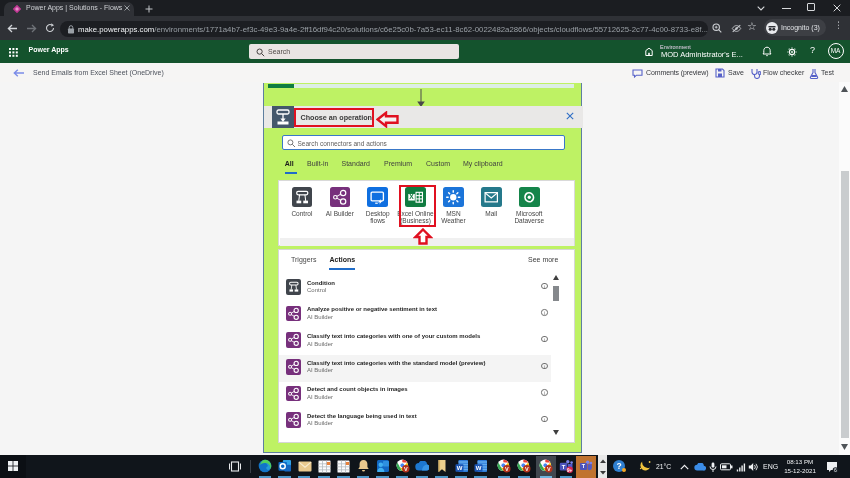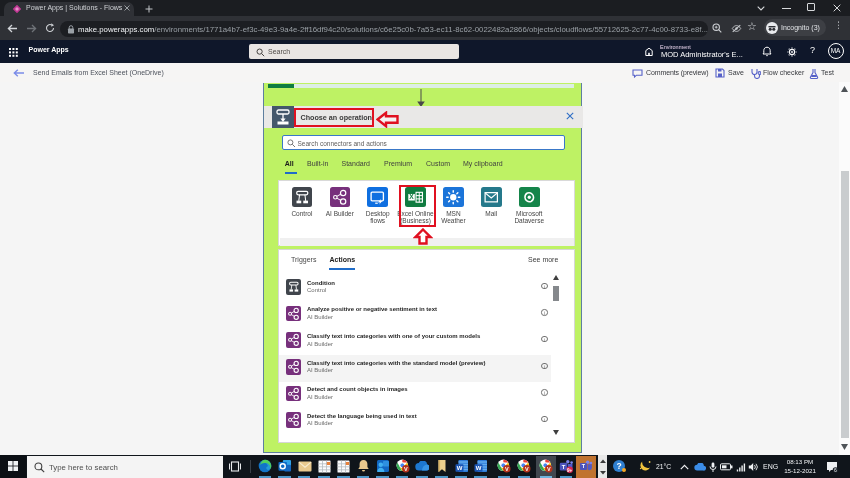--- a/index.html
+++ b/index.html
@@ -73,21 +73,21 @@
           <rect x="2.5" y="4" width="7" height="1.4" fill="#2f3136"></rect>
           <circle cx="4.2" cy="7.2" r="1.5" fill="#2f3136"></circle>
           <circle cx="7.8" cy="7.2" r="1.5" fill="#2f3136"></circle>
         </svg>
     </div>
     <div class="abs" style="left:17px;top:5px;font-size:7px;color:#e3e5e8;white-space:nowrap;">Incognito (3)</div>
   </div>
   <div class="abs" style="left:834px;top:4px;font-size:9px;color:#cdd0d4;">⋮</div>
 </div>
 
-<div class="abs" id="purplebar" style="left:0;top:40px;width:850px;height:23px;background:#0f172a;">
+<div class="abs" id="purplebar" style="left:0;top:40px;width:850px;height:23px;background:#14532d;">
   <svg class="abs" style="left:9px;top:7.5px;" width="9" height="9" viewBox="0 0 9 9">
     <g fill="#ffffff">
         <rect x="0" y="0" width="2" height="2"></rect>
         <rect x="3.4" y="0" width="2" height="2"></rect>
         <rect x="6.8" y="0" width="2" height="2"></rect>
         <rect x="0" y="3.4" width="2" height="2"></rect>
         <rect x="3.4" y="3.4" width="2" height="2"></rect>
         <rect x="6.8" y="3.4" width="2" height="2"></rect>
         <rect x="0" y="6.8" width="2" height="2"></rect>
         <rect x="3.4" y="6.8" width="2" height="2"></rect>
@@ -375,27 +375,20 @@
 </div>
 
 <div class="abs" id="taskbar" style="left:0;top:455px;width:850px;height:23px;background:#10151b;">
   <div class="abs" style="left:0;top:0;width:26px;height:23px;background:#0b0f14;"></div>
   <svg class="abs" style="left:8px;top:6px;" width="10" height="10" viewBox="0 0 10 10">
       <rect x="0" y="0" width="4.6" height="4.6" fill="#eef1f3"></rect>
       <rect x="5.4" y="0" width="4.6" height="4.6" fill="#eef1f3"></rect>
       <rect x="0" y="5.4" width="4.6" height="4.6" fill="#eef1f3"></rect>
       <rect x="5.4" y="5.4" width="4.6" height="4.6" fill="#eef1f3"></rect>
     </svg>
-  <div class="abs" style="left:27px;top:1px;width:196px;height:22px;background:#f4f4f4;">
-    <svg class="abs" style="left:7px;top:6px;" width="11" height="11" viewBox="0 0 11 11">
-        <circle cx="4.4" cy="4.4" r="3.4" fill="none" stroke="#3f3f3f" stroke-width="1.1"></circle>
-        <line x1="7" y1="7" x2="10.2" y2="10.2" stroke="#3f3f3f" stroke-width="1.1"></line>
-      </svg>
-    <div class="abs" style="left:22px;top:6.5px;font-size:7.8px;color:#4e4e4e;">Type here to search</div>
-  </div>
   <svg class="abs" style="left:229px;top:6px;" width="12" height="11" viewBox="0 0 12 11">
       <rect x="2.5" y="1" width="7" height="9" fill="none" stroke="#e8eaec" stroke-width="1.1"></rect>
       <path d="M0.5 2.5v6M11.5 2.5v6" stroke="#e8eaec" stroke-width="1.1"></path>
     </svg>
   <div class="abs" style="left:250px;top:5px;width:1px;height:13px;background:#3a4048;"></div>
 
   <div class="abs" style="left:536px;top:0.5px;width:20px;height:22.5px;background:#41474f;"></div>
   <div class="abs" style="left:576px;top:0.5px;width:20px;height:22.5px;background:#c07330;"></div>
 
   <svg class="abs" style="left:258px;top:3.8px;" width="14" height="14" viewBox="0 0 14 14">

